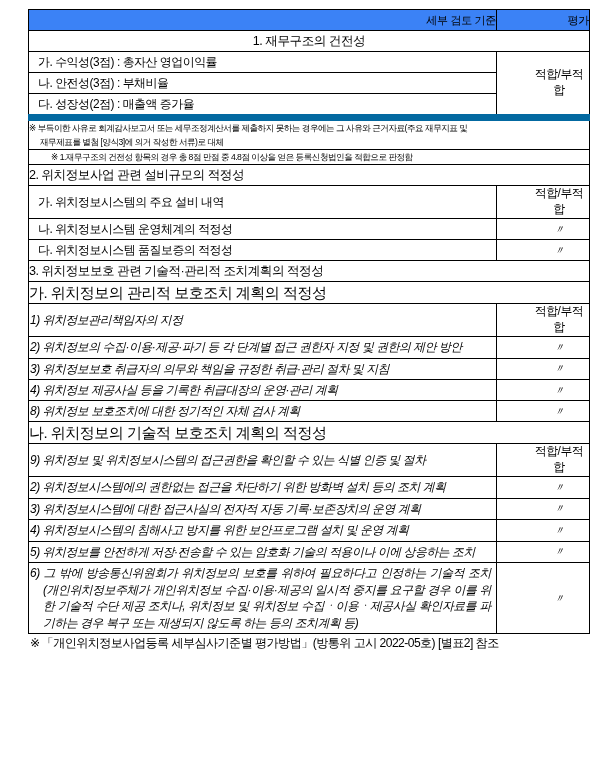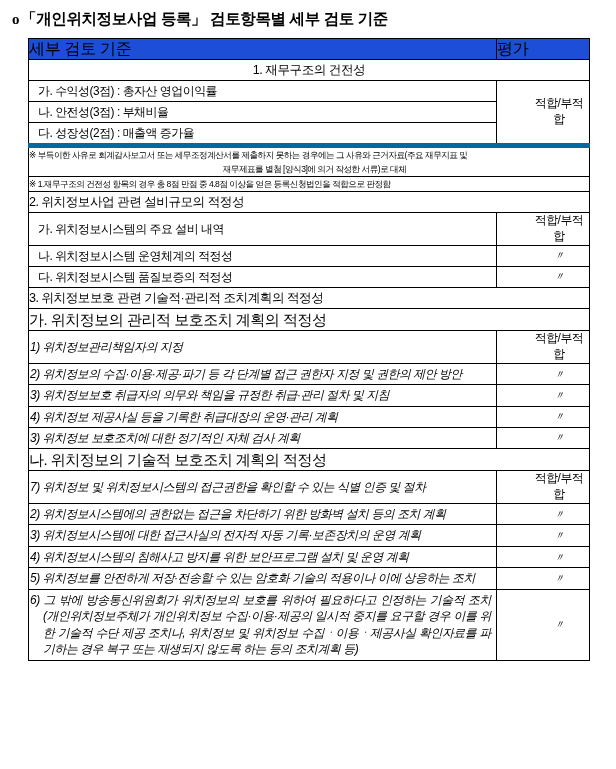--- a/index.html
+++ b/index.html
@@ -48,26 +48,26 @@
     border: 1px solid #000000;
     padding: 0;
     vertical-align: middle;
     font-weight: normal;
   }
   col.c-main { width: 468px; }
   col.c-eval { width: 93px; }
 
   
   .hdr td, .hdr th {
-    background: #1d4ed8;
+    background: #3b82f6;
     border-top: 1.6px solid #000000;
     border-bottom: 1.6px solid #000000;
-    text-align: left;
-    font-weight: bold;
-    font-size: 16px;
+    text-align: right;
+    font-weight: bold;
+    font-size: 11px;
     height: 20px;
     line-height: 20px;
     letter-spacing: -0.3px;
   }
 
   
   .section td {
     font-weight: bold;
     font-size: 12.6px;
     height: 20px;
@@ -125,44 +125,41 @@
 
   
   .note td {
     font-size: 8.6px;
     line-height: 14px;
     padding: 1px 4px 1px 8px;
     letter-spacing: -0.5px;
     border-top: none;
     border-bottom: none;
   }
-  .note.note-first td { border-top: 5px solid #0369a1; }
-  .note.note-last td { border-bottom: 1.6px solid #000000; }
-  .note td .cont { padding-left: 11px; display: block; text-align: center; }
+  .note.note-first td { border-top: 7px solid #0369a1; }
+  .note.note-last td { border-bottom: 1.6px solid #000000; padding-left: 22px; }
+  .note td .cont { padding-left: 11px; display: block; }
   .note td .mark { padding-right: 2px; }
 
   .last-row td { border-bottom: 1.6px solid #000000; }
 
   .footnote {
     margin: 2px 0 0 30px;
     font-size: 12.1px;
     letter-spacing: -0.55px;
     white-space: nowrap;
     line-height: 1.3;
   }
   .footnote .mark { padding-right: 2px; }
 </style>
 </head>
 <body>
 
 <div class="page">
 
-  <div class="doc-title">
-    <span class="bullet">o</span><span>「개인위치정보사업 등록」 검토항목별 세부 검토 기준</span>
-  </div>
 
   <table class="criteria">
     <colgroup>
       <col class="c-main">
       <col class="c-eval">
     </colgroup>
     <tbody>
 
       <tr class="hdr">
         <th>세부 검토 기준</th>
@@ -227,29 +224,29 @@
       </tr>
       <tr class="item">
         <td class="main indent2">3) 위치정보보호 취급자의 의무와 책임을 규정한 취급·관리 절차 및 지침</td>
         <td class="eval"><span class="ditto">〃</span></td>
       </tr>
       <tr class="item">
         <td class="main single indent2">4) 위치정보 제공사실 등을 기록한 취급대장의 운영·관리 계획</td>
         <td class="eval"><span class="ditto">〃</span></td>
       </tr>
       <tr class="item">
-        <td class="main single indent2">3) 위치정보 보호조치에 대한 정기적인 자체 검사 계획</td>
+        <td class="main single indent2">8) 위치정보 보호조치에 대한 정기적인 자체 검사 계획</td>
         <td class="eval"><span class="ditto">〃</span></td>
       </tr>
 
       <tr class="subsection">
         <td colspan="2">나. 위치정보의 기술적 보호조치 계획의 적정성</td>
       </tr>
       <tr class="item">
-        <td class="main indent2">7) 위치정보 및 위치정보시스템의 접근권한을 확인할 수 있는 식별 인증 및 절차</td>
+        <td class="main indent2">9) 위치정보 및 위치정보시스템의 접근권한을 확인할 수 있는 식별 인증 및 절차</td>
         <td class="eval">적합/부적합</td>
       </tr>
       <tr class="item">
         <td class="main indent2">2) 위치정보시스템에의 권한없는 접근을 차단하기 위한 방화벽 설치 등의 조치 계획</td>
         <td class="eval"><span class="ditto">〃</span></td>
       </tr>
       <tr class="item">
         <td class="main indent2">3) 위치정보시스템에 대한 접근사실의 전자적 자동 기록·보존장치의 운영 계획</td>
         <td class="eval"><span class="ditto">〃</span></td>
       </tr>
@@ -262,14 +259,17 @@
         <td class="eval"><span class="ditto">〃</span></td>
       </tr>
       <tr class="item last-row">
         <td class="main indent2">6) 그 밖에 방송통신위원회가 위치정보의 보호를 위하여 필요하다고 인정하는 기술적 조치(개인위치정보주체가 개인위치정보 수집·이용·제공의 일시적 중지를 요구할 경우 이를 위한 기술적 수단 제공 조치나, 위치정보 및 위치정보 수집ㆍ이용ㆍ제공사실 확인자료를 파기하는 경우 복구 또는 재생되지 않도록 하는 등의 조치계획 등)</td>
         <td class="eval"><span class="ditto">〃</span></td>
       </tr>
 
     </tbody>
   </table>
 
+  <div class="footnote">
+    <span class="mark">※</span><span>「개인위치정보사업등록 세부심사기준별 평가방법」(방통위 고시 2022-05호) [별표2] 참조</span>
+  </div>
 
 </div>
 
 </body></html>

